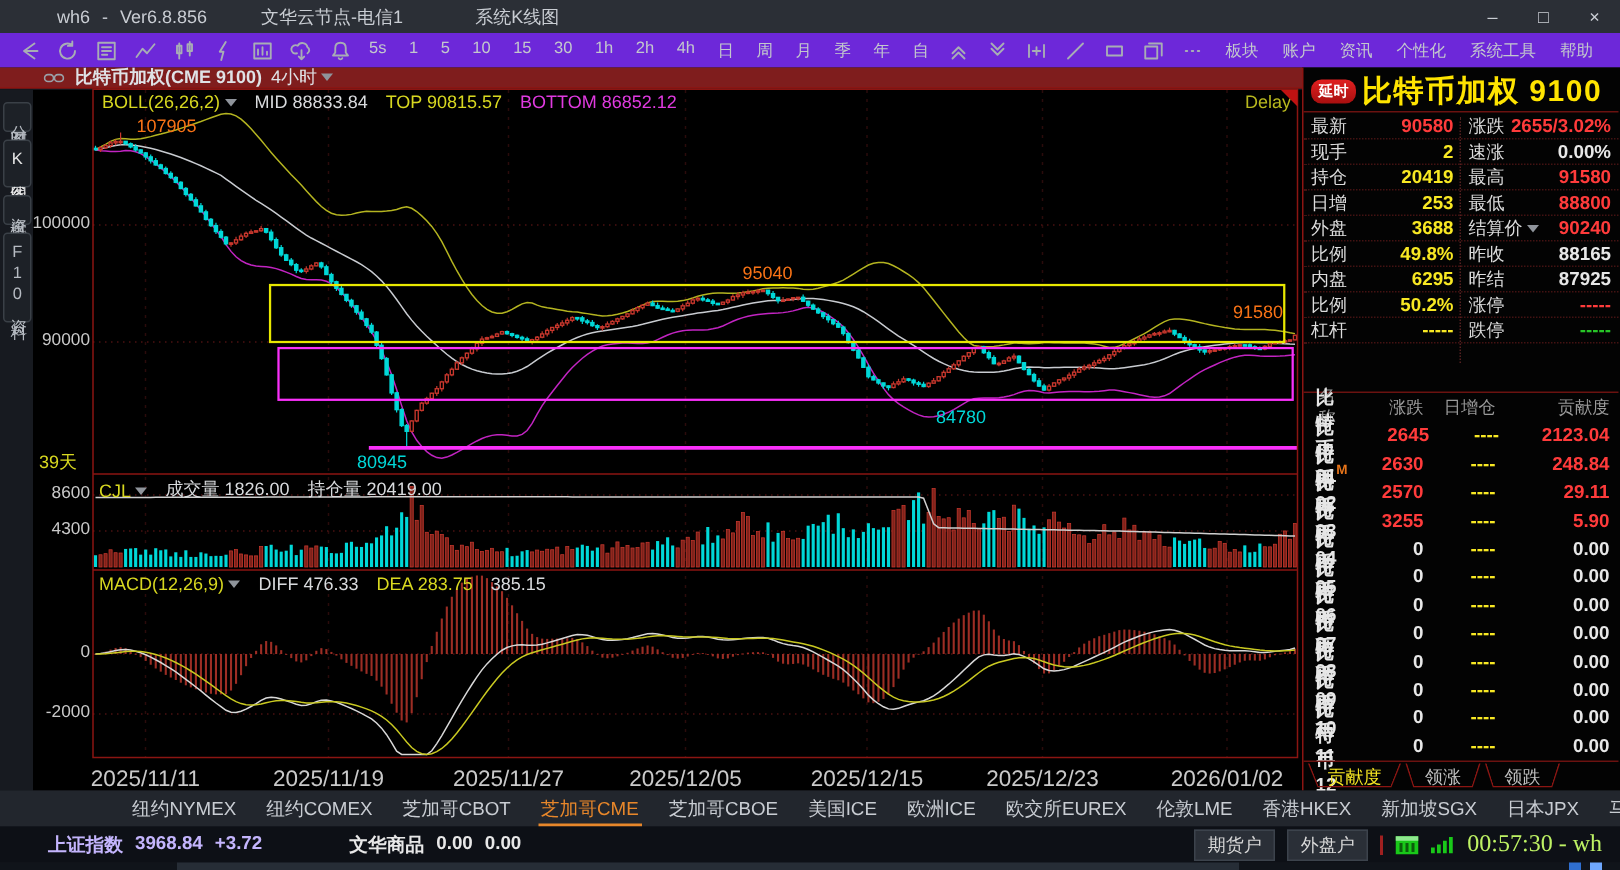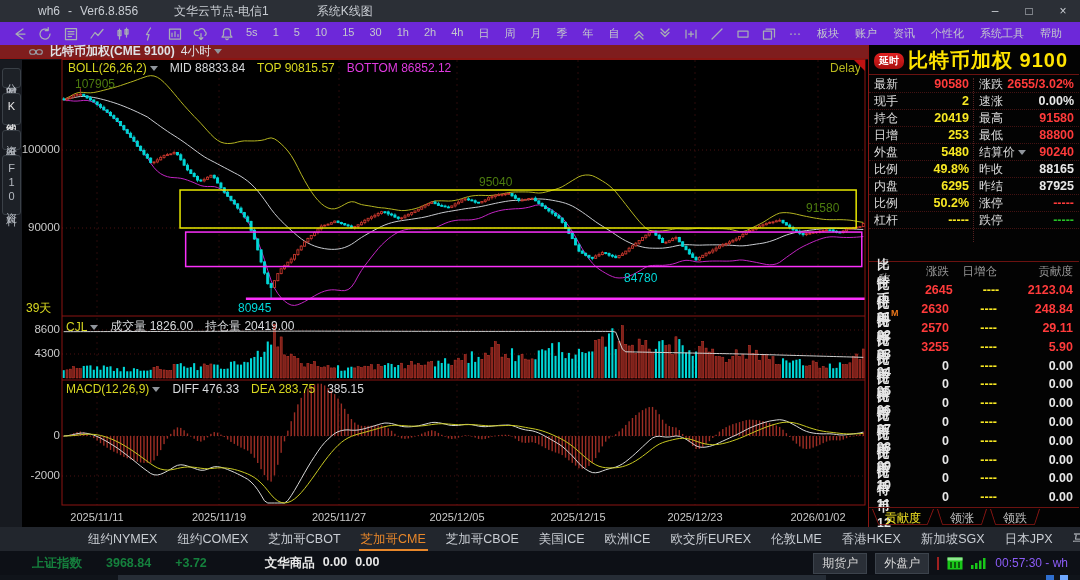--- a/index.html
+++ b/index.html
@@ -36,23 +36,23 @@
            align-items:center;padding-top:8px;box-sizing:border-box;gap:5px;}
   .side-tab{writing-mode:vertical-rl;text-orientation:upright;font-size:11px;color:#b6bbc2;background:#1d2127;
             border:1px solid #3a4047;border-radius:3px;padding:6px 1px;letter-spacing:2px;}
   .side-tab.active{color:#e8e8e8;}
 
   
   .chart-bg{left:22px;top:60px;width:846px;height:467px;background:#000;}
   #chart-svg{left:22px;top:45px;}
   .ov{position:absolute;font-size:12px;white-space:nowrap;pointer-events:none;}
   .ind-row{display:flex;gap:12px;align-items:center;}
-  .c-yel{color:#d8d820;} .c-wht{color:#d8dadd;} .c-mag{color:#e03ae0;} .c-red{color:#4d7c0f;} .c-cyan{color:#00d8d8;} .c-olive{color:#b8b81e;}
+  .c-yel{color:#d8d820;} .c-wht{color:#d8dadd;} .c-mag{color:#e03ae0;} .c-red{color:#f97316;margin-left:16px;} .c-cyan{color:#00d8d8;} .c-olive{color:#b8b81e;}
   .axis-label{position:absolute;width:46px;text-align:right;font-size:11.5px;color:#c9c9c9;}
-  .date-label{position:absolute;top:511px;transform:translateX(-50%);font-size:11px;color:#c9c9c9;white-space:nowrap;}
+  .date-label{position:absolute;top:511px;transform:translateX(-50%);font-size:15px;color:#c9c9c9;white-space:nowrap;}
   .delay-tri{position:absolute;left:854px;top:60px;width:0;height:0;border-top:11px solid #c01212;border-left:11px solid transparent;}
 
   
   .panel{left:868px;top:45px;width:212px;height:482px;background:#030303;border-left:1px solid #8b1512;box-sizing:border-box;}
   .p-badge{position:absolute;left:874px;top:53px;background:linear-gradient(#e02020,#a80f0f);color:#fff;font-size:10px;
            padding:1px 5px;border-radius:7px;font-weight:bold;}
   .p-title{position:absolute;left:908px;top:47px;font-size:20px;font-weight:bold;color:#ffe400;letter-spacing:1px;}
   .p-hline{position:absolute;left:869px;width:210px;border-top:1px solid #6b1210;}
   .q-rows{position:absolute;left:869px;top:76px;width:210px;}
   .qrow{display:flex;height:17px;align-items:center;font-size:12px;border-bottom:1px dotted #431212;box-sizing:border-box;}
@@ -79,26 +79,26 @@
   
   .exbar{left:0;top:527px;width:1080px;height:24px;background:#22262d;display:flex;align-items:center;
          padding-left:78px;box-sizing:border-box;font-size:12.5px;color:#c9cdd3;}
   .ex-item{padding:0 10px;height:24px;display:flex;align-items:center;white-space:nowrap;position:relative;}
   .ex-item.active{color:#e8872a;}
   .ex-item.active::after{content:"";position:absolute;left:8px;right:8px;bottom:0;border-bottom:2px solid #e8872a;}
 
   
   .statusbar{left:0;top:551px;width:1080px;height:24px;background:#0d1016;display:flex;align-items:center;
              font-size:12.5px;color:#e8e8e8;padding:0 8px;box-sizing:border-box;}
-  .st-index{color:#15803d;margin-left:24px;display:flex;gap:24px;font-weight:bold;align-items:center;}
+  .st-index{color:#c4b5fd;margin-left:24px;display:flex;gap:8px;font-weight:bold;}
   .st-wh{margin-left:58px;display:flex;gap:8px;font-weight:bold;}
   .st-right{margin-left:auto;display:flex;align-items:center;gap:8px;}
   .st-btn{background:#2a2f37;border:1px solid #3c434c;color:#d8d8d8;font-size:12px;padding:1px 8px;}
   .st-sep{width:2px;height:13px;background:#a02020;}
-  .st-time{font-size:12px;color:#8b5cf6;margin-right:4px;}
+  .st-time{font-size:16px;color:#bef264;margin-right:4px;font-family:Liberation Serif, serif;}
 
   
   .sliver{left:0;top:575px;width:1080px;height:5px;background:#10141a;}
   .sliver-band{position:absolute;left:118px;top:0;width:708px;height:5px;background:#262d36;}
   .sliver-ic1{position:absolute;left:1046px;top:0;width:8px;height:5px;background:#2f6fd0;}
   .sliver-ic2{position:absolute;left:1060px;top:0;width:8px;height:5px;background:#6fa8ff;}
 </style>
 </head>
 <body>
 
@@ -1336,21 +1336,21 @@
           <span class="qval v-yel">253</span>
         </div>
         <div class="qhalf">
           <span class="qlab">最低</span>
           <span class="qval v-red">88800</span>
         </div>
       </div>
       <div class="qrow">
         <div class="qhalf">
           <span class="qlab">外盘</span>
-          <span class="qval v-yel">5480</span>
+          <span class="qval v-yel">3688</span>
         </div>
         <div class="qhalf">
           <span class="qlab">结算价<span class="caret"></span></span>
           <span class="qval v-red">90240</span>
         </div>
       </div>
       <div class="qrow">
         <div class="qhalf">
           <span class="qlab">比例</span>
           <span class="qval v-yel">49.8%</span>

